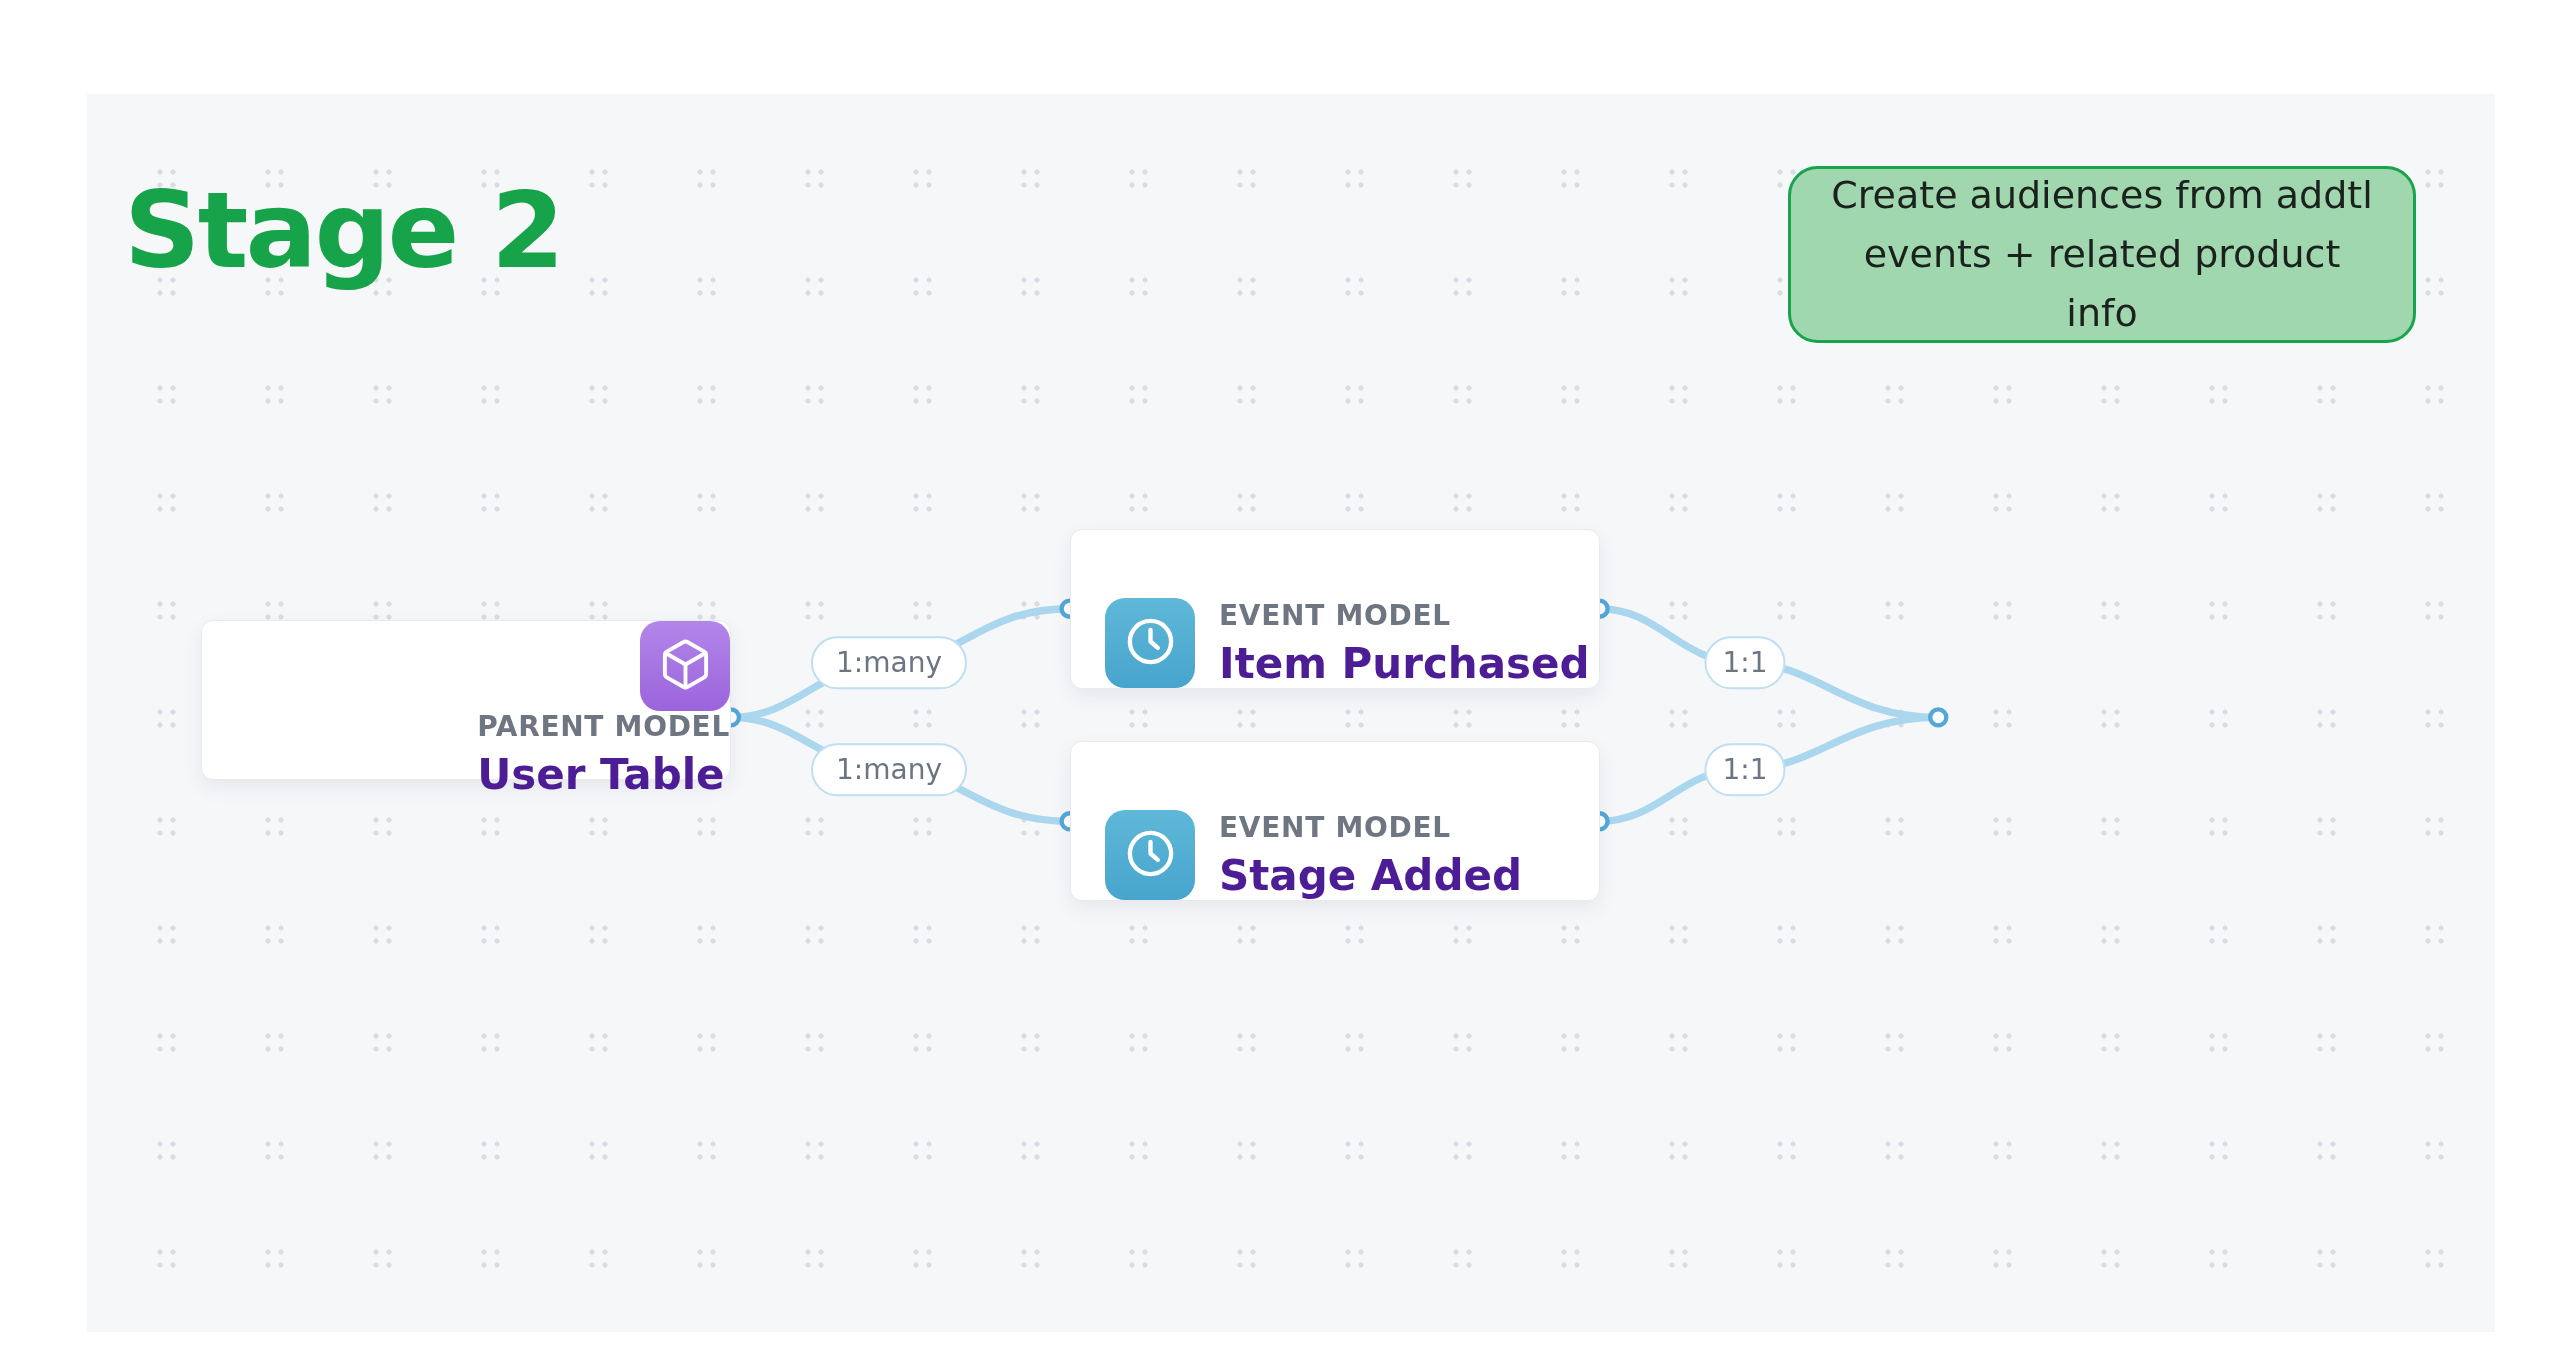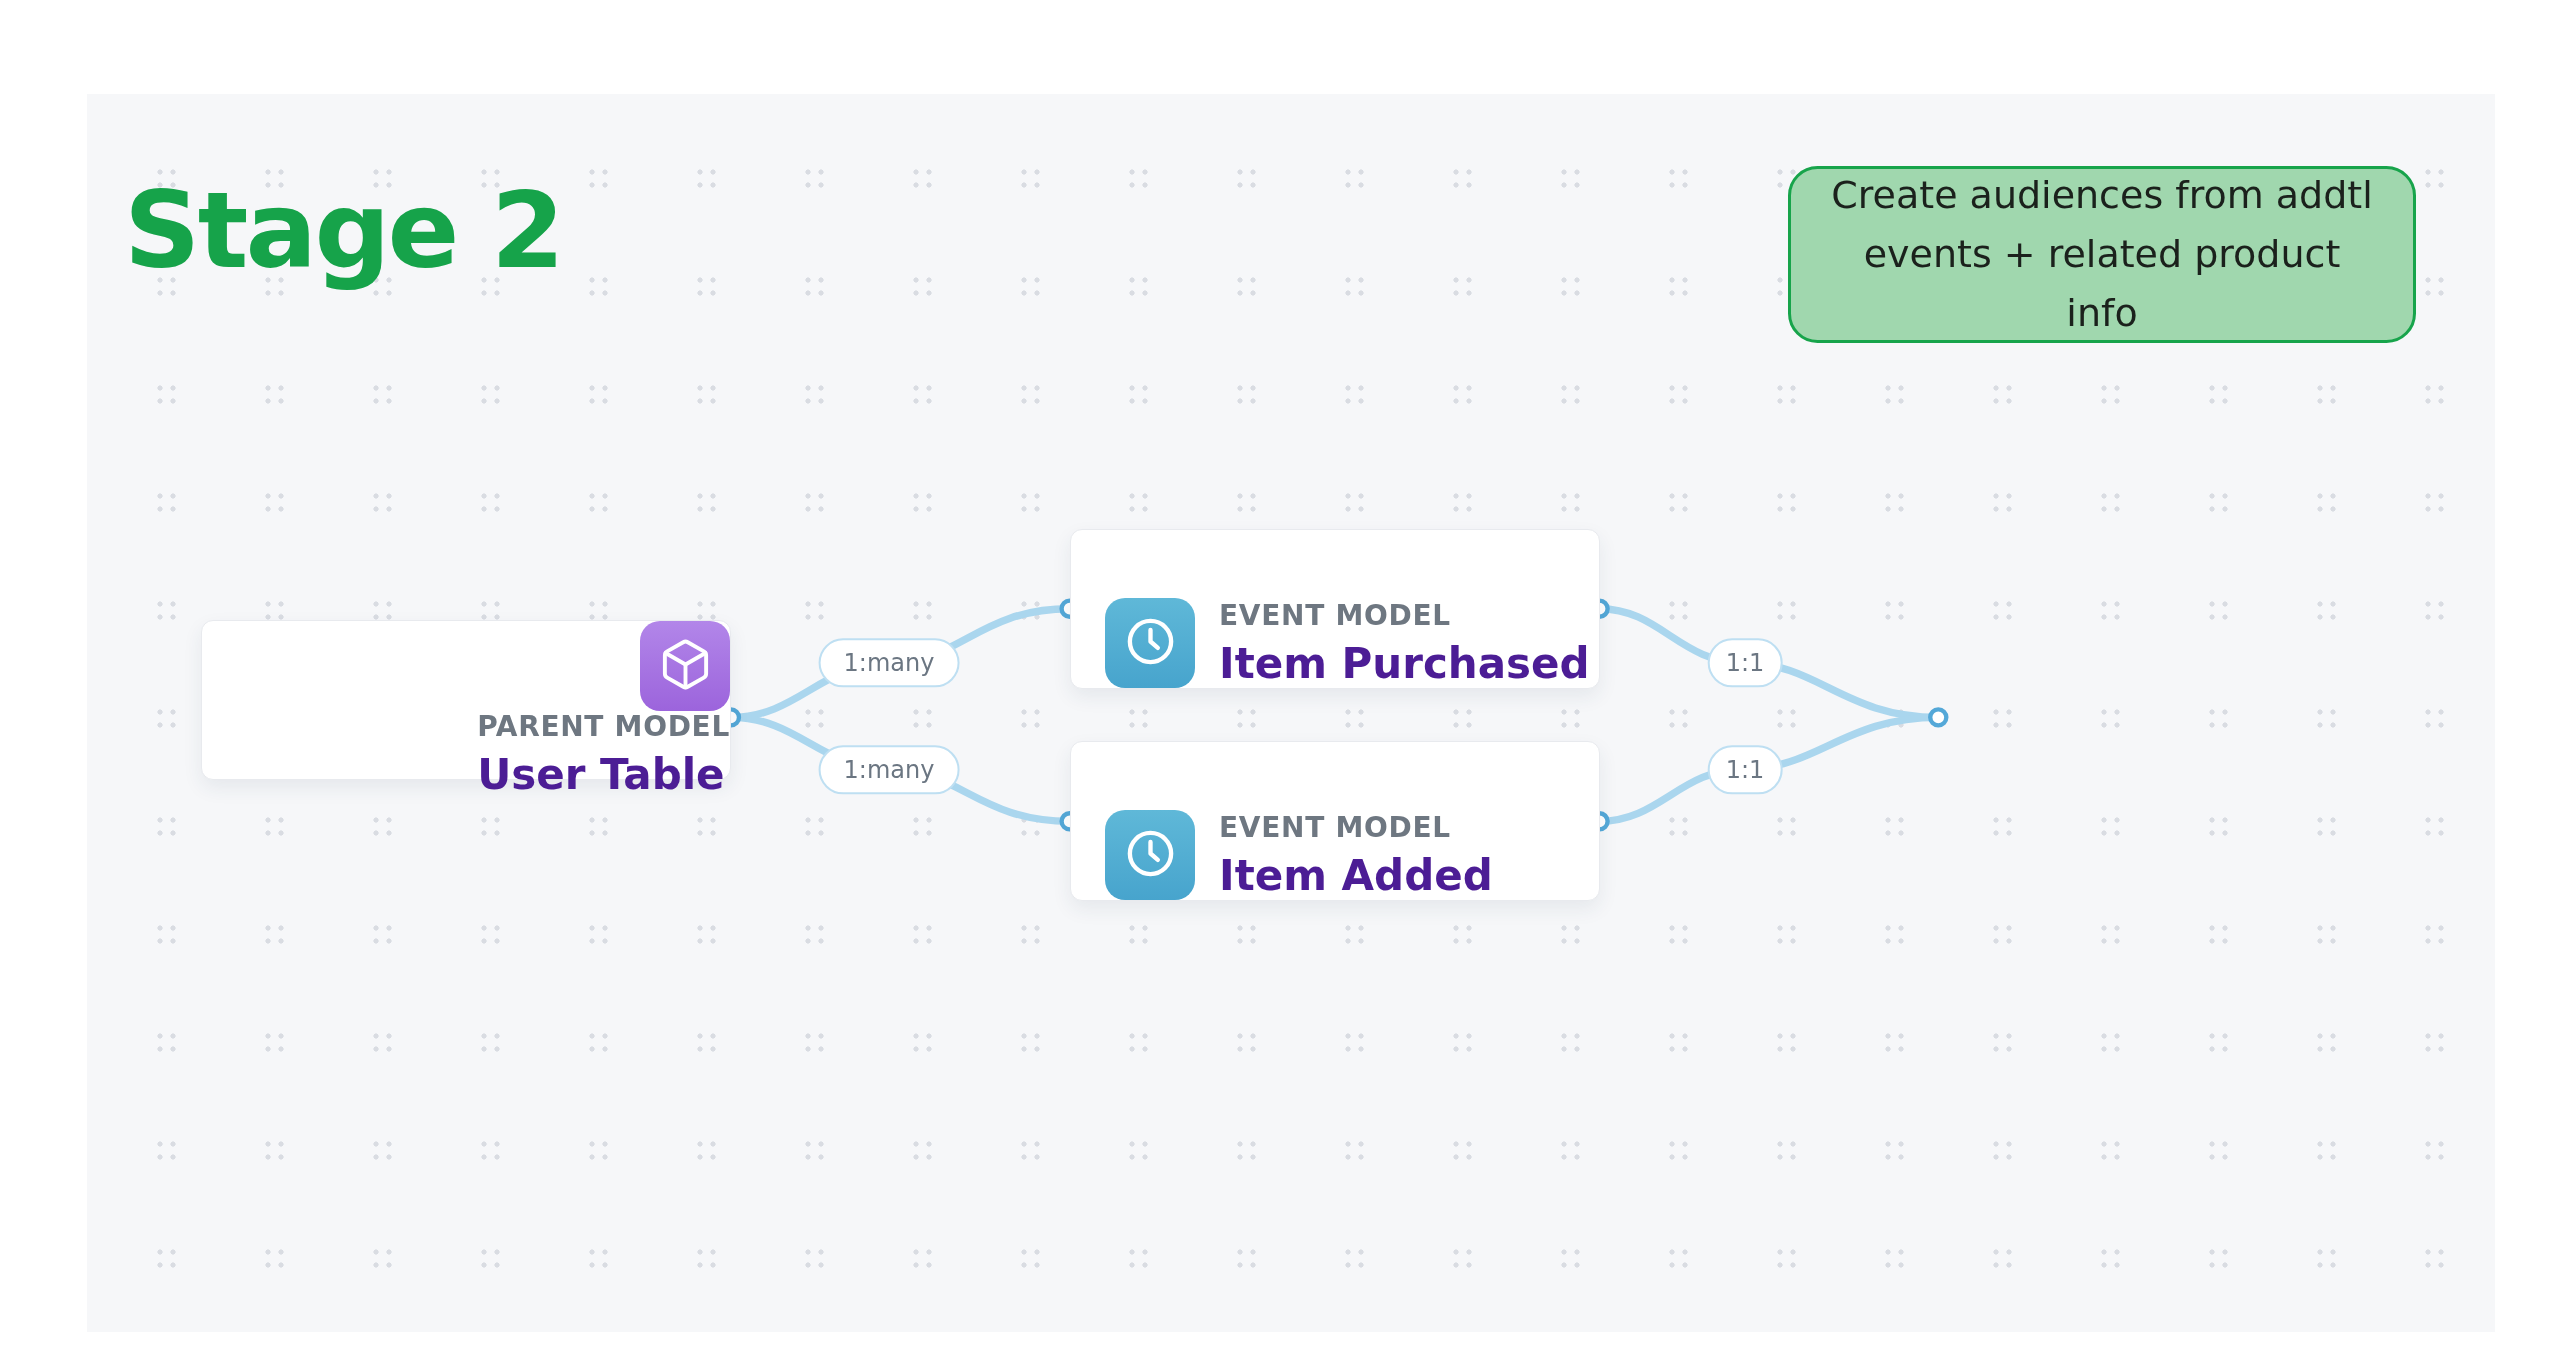--- a/index.html
+++ b/index.html
@@ -37,21 +37,21 @@
     font-size:38px;line-height:1.55;color:#1b211c;
   }
   
   svg.edges{position:absolute;left:0;top:0;width:2408px;height:1238px;}
   .edge{fill:none;stroke:#aad6ee;stroke-width:11;stroke-linecap:round;}
   .port{fill:#ffffff;stroke:#54a8d8;stroke-width:6.5;}
   
   .pill{
     position:absolute;transform:translate(-50%,-50%);
     background:#ffffff;border:2.7px solid #bedff2;border-radius:670px;
-    color:#6b7682;font-size:24px;line-height:1;
+    color:#6b7682;font-size:28px;line-height:1;
     padding:10.7px 23px;white-space:nowrap;
   }
   .pill.small{padding:10.7px 16px;}
   .pill-1{left:802px;top:569px;}
   .pill-2{left:802px;top:676px;}
   .pill-3{left:1658px;top:569px;}
   .pill-4{left:1658px;top:676px;}
   
   .node{
     position:absolute;width:530px;height:160px;box-sizing:border-box;
@@ -144,19 +144,19 @@
     <div class="tile tile-teal">
       <span>
         <svg width="55" height="55" viewBox="0 0 24 24" fill="none" stroke="#ffffff" stroke-width="1.9" stroke-linejoin="round" stroke-linecap="round">
           <circle cx="12" cy="12" r="9"></circle>
           <polyline points="12 7 12 12 15.2 14.8"></polyline>
         </svg>
       </span>
     </div>
     <div class="node-text">
       <span class="node-label">EVENT MODEL</span>
-      <span class="node-name">Item Added</span>
+      <span class="node-name">Stage Added</span>
     </div>
   </div>
 
 
 </div>
 
 
 </body></html>

